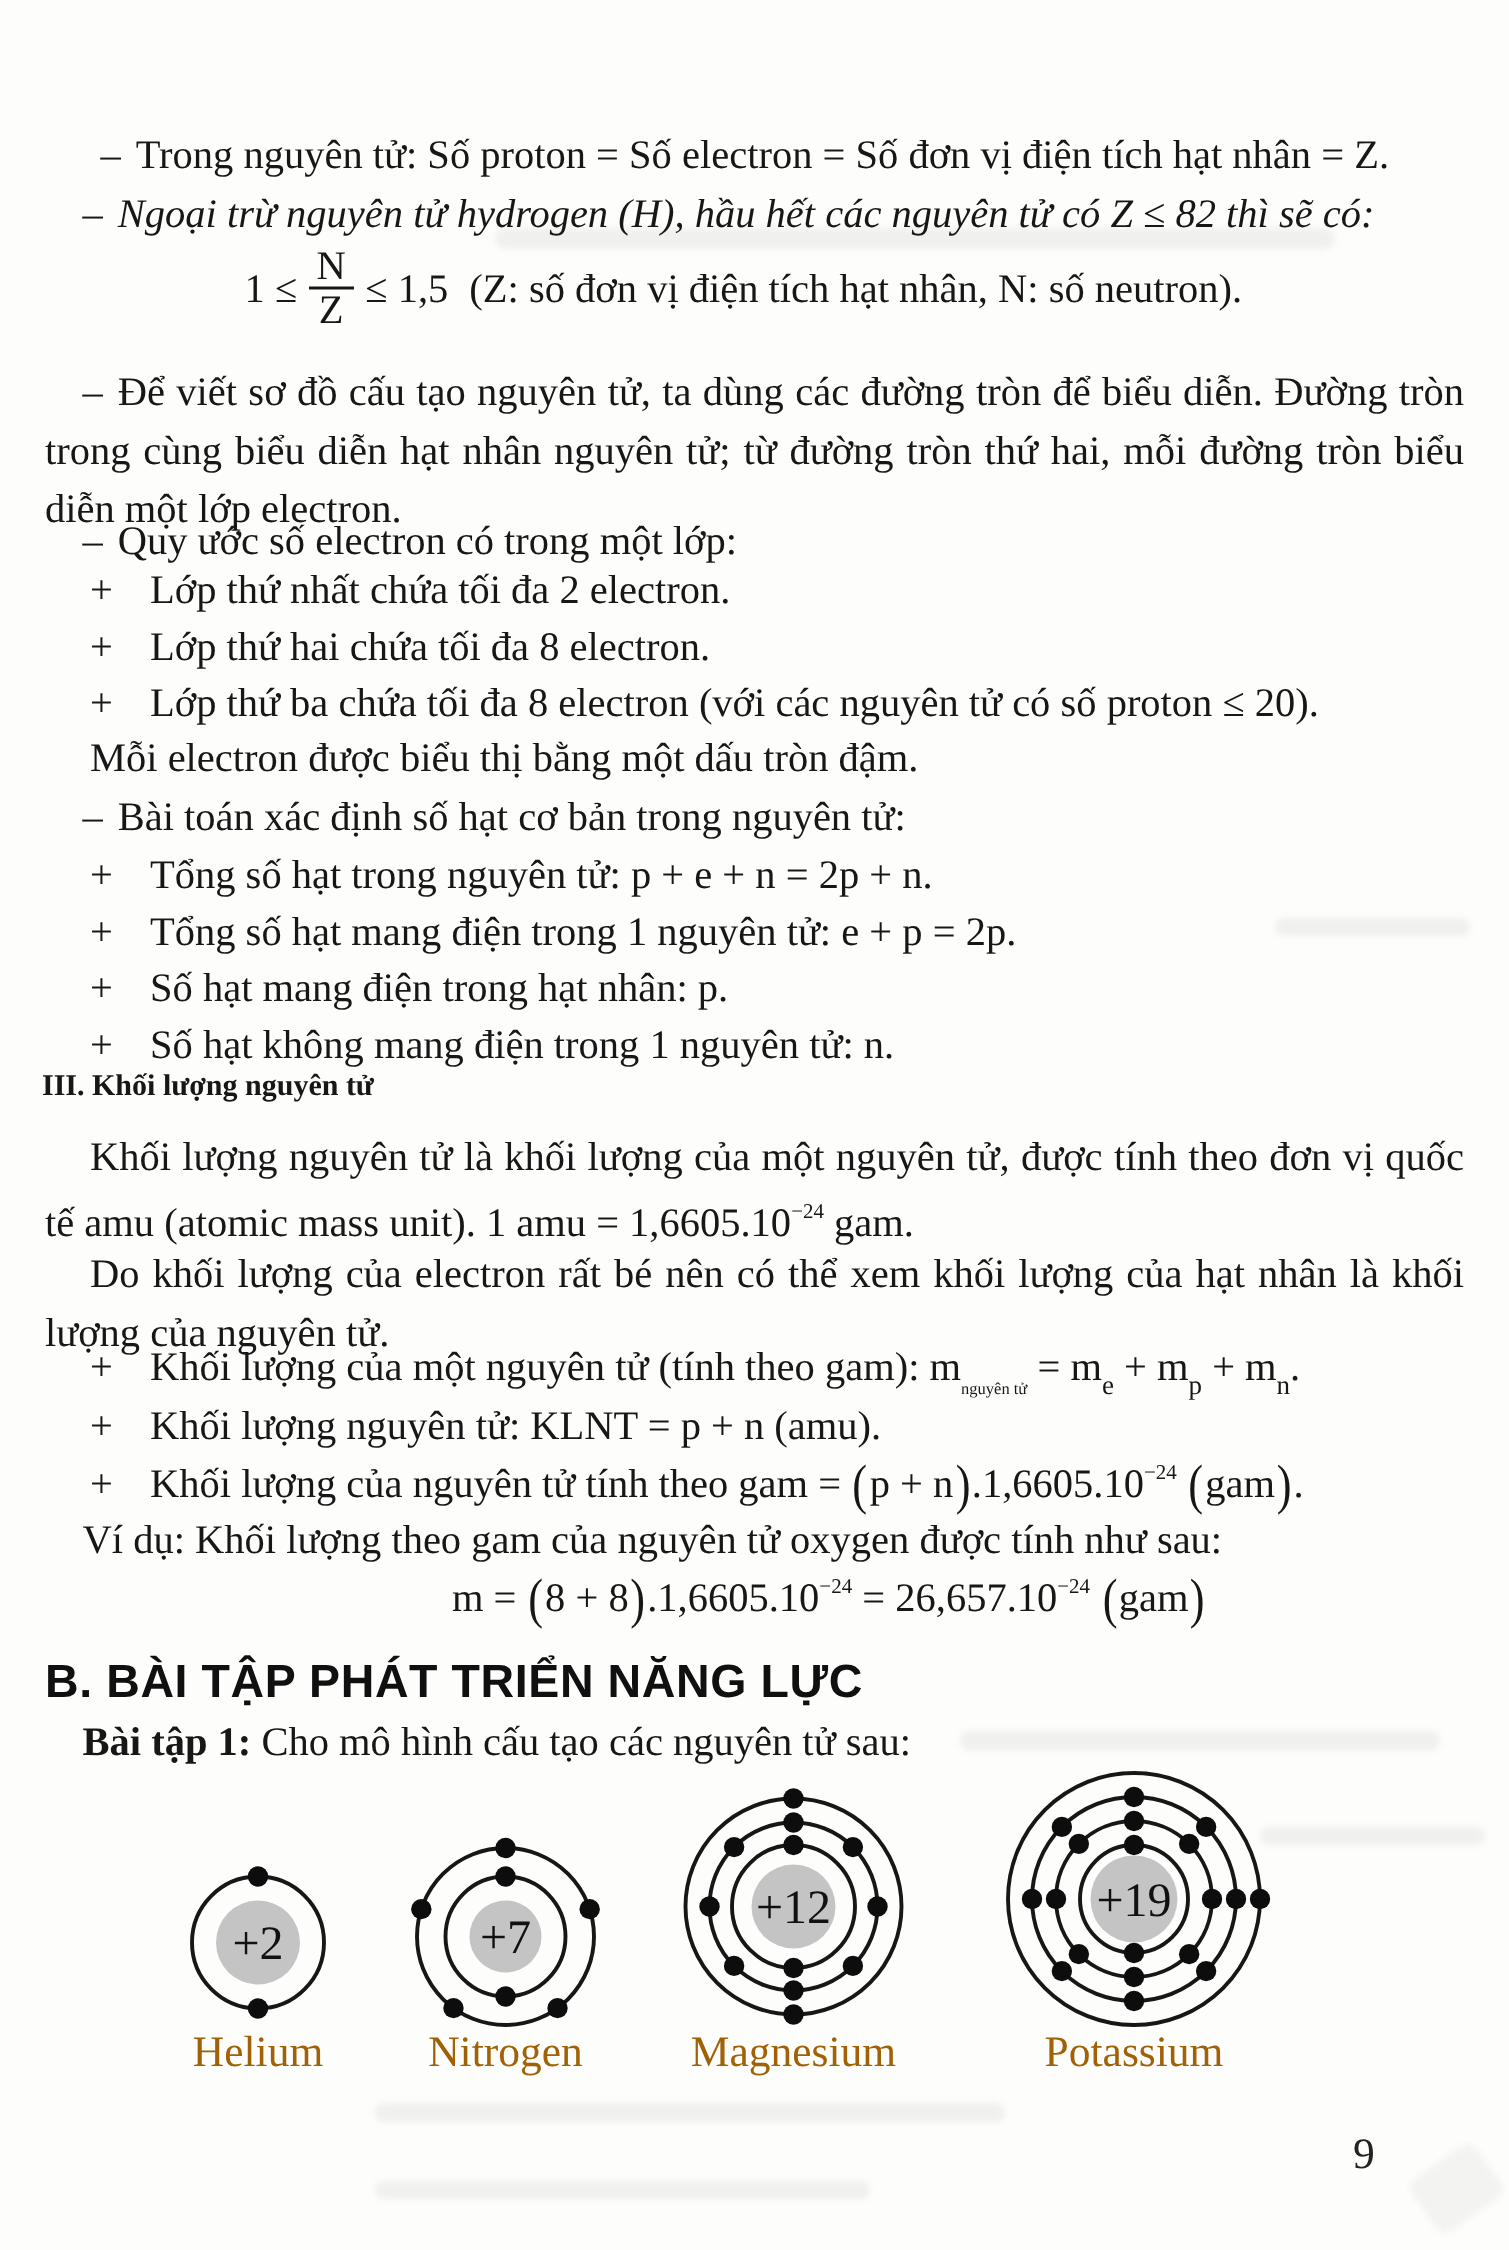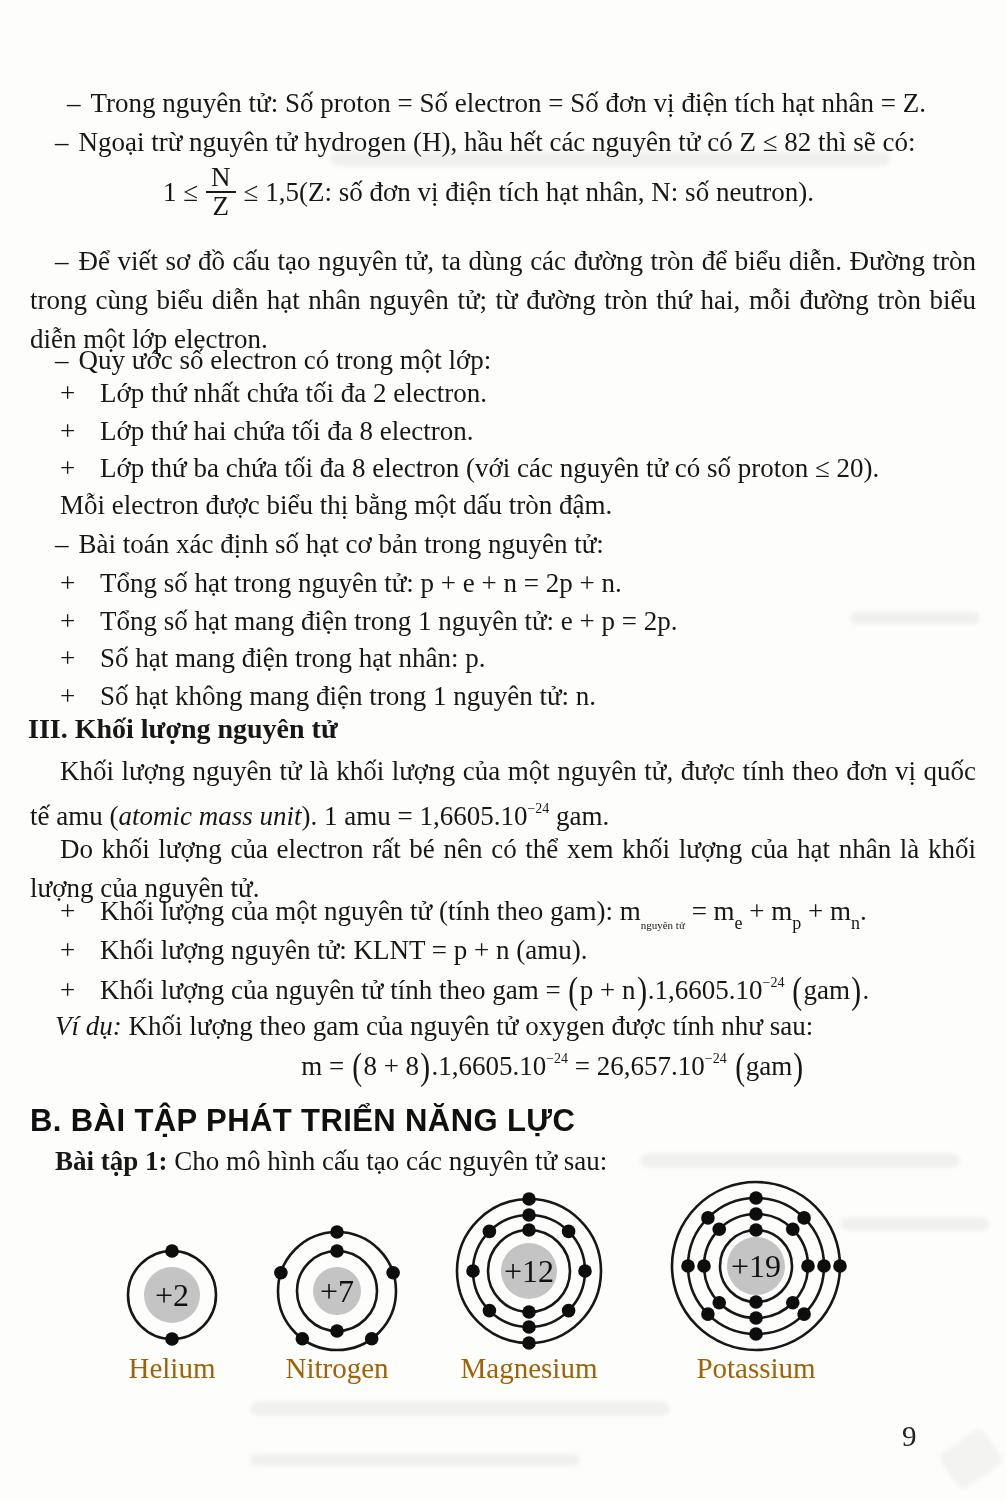--- a/index.html
+++ b/index.html
@@ -9,26 +9,26 @@
     font-family:"Liberation Serif", serif; color:#171717;
   }
   .abs{position:absolute;}
   .line{font-size:27px; white-space:nowrap;}
   .para{font-size:27px; line-height:39px; text-align:justify;}
   .dash-marker{display:inline-block; margin-right:10px;}
   .indent25{padding-left:25px;}
   .plus-row{display:flex; align-items:baseline;}
   .plus-marker{flex:0 0 40px; font-size:27px;}
   .plus-text{font-size:27px; white-space:nowrap;}
-  .h-serif{font-weight:700; font-size:28px; white-space:nowrap;}
+  .h-serif{font-weight:700; font-size:20px; white-space:nowrap;}
   .h-sans{
     font-family:"Liberation Sans", sans-serif; font-weight:700;
     font-size:31px; letter-spacing:.4px; white-space:nowrap; color:#101010;
   }
-  .italic{font-style:italic;}
+  .italic{}
   .bold{font-weight:700;}
   sup{font-size:14px; position:relative; top:-2px;}
   sub{font-size:18px; position:relative; bottom:-3px;}
   sub.small{font-size:11px;}
   .frac-line{display:flex; align-items:center; font-size:27px; white-space:nowrap;}
   .frac{display:inline-flex; flex-direction:column; align-items:center; margin:0 8px;}
   .frac .fnum,.frac .fden{font-size:27px; line-height:27px; padding:0 5px;}
   .frac .fbar{height:2px; background:#171717; align-self:stretch;}
   .pchar{display:inline-block; font-size:37px; line-height:1; transform:scaleX(.8); vertical-align:-4px; font-weight:400;}
   .formula-center{text-align:center; font-size:27px; white-space:nowrap;}
@@ -48,33 +48,33 @@
   <div class="ghost" style="left:850px; top:612px; width:130px; height:12px;"></div>
   <div class="ghost" style="left:640px; top:1154px; width:320px; height:13px;"></div>
   <div class="ghost" style="left:840px; top:1218px; width:150px; height:12px;"></div>
   <div class="ghost" style="left:250px; top:1402px; width:420px; height:13px;"></div>
   <div class="ghost" style="left:250px; top:1454px; width:330px; height:12px;"></div>
   <div class="ghost" style="left:945px; top:1438px; width:52px; height:42px; transform:rotate(-35deg); opacity:.8;"></div>
 
   <div class="abs line" style="left:42px; top:88px;">
     <span class="dash-marker indent25">–</span><span>Trong nguyên tử: Số proton = Số electron = Số đơn vị điện tích hạt nhân = Z.</span>
   </div>
-  <div class="abs line" style="left:30px; top:127px;">
+  <div class="abs line" style="left:30px; top:127px;font-style:italic;">
     <span class="dash-marker indent25">–</span><span>Ngoại trừ nguyên tử hydrogen (H), hầu hết các nguyên tử có Z ≤ 82 thì sẽ có:</span>
   </div>
 
   <div class="abs frac-line" style="left:163px; top:158px; height:68px;">
     <span>1 ≤</span>
     <span class="frac">
       <span class="fnum">N</span>
       <span class="fbar"></span>
       <span class="fden">Z</span>
     </span>
     <span>≤ 1,5</span>
-    <span style="">(Z: số đơn vị điện tích hạt nhân, N: số neutron).</span>
+    <span style="margin-left:14px;">(Z: số đơn vị điện tích hạt nhân, N: số neutron).</span>
   </div>
 
   <div class="abs para" style="left:30px; top:242px; width:946px;">
     <span class="dash-marker indent25">–</span><span>Để viết sơ đồ cấu tạo nguyên tử, ta dùng các đường tròn để biểu diễn. Đường tròn trong cùng biểu diễn hạt nhân nguyên tử; từ đường tròn thứ hai, mỗi đường tròn biểu diễn một lớp electron.</span>
   </div>
 
   <div class="abs line" style="left:30px; top:345px;">
     <span class="dash-marker indent25">–</span><span>Quy ước số electron có trong một lớp:</span>
   </div>
   <div class="abs plus-row" style="left:60px; top:378px;">

